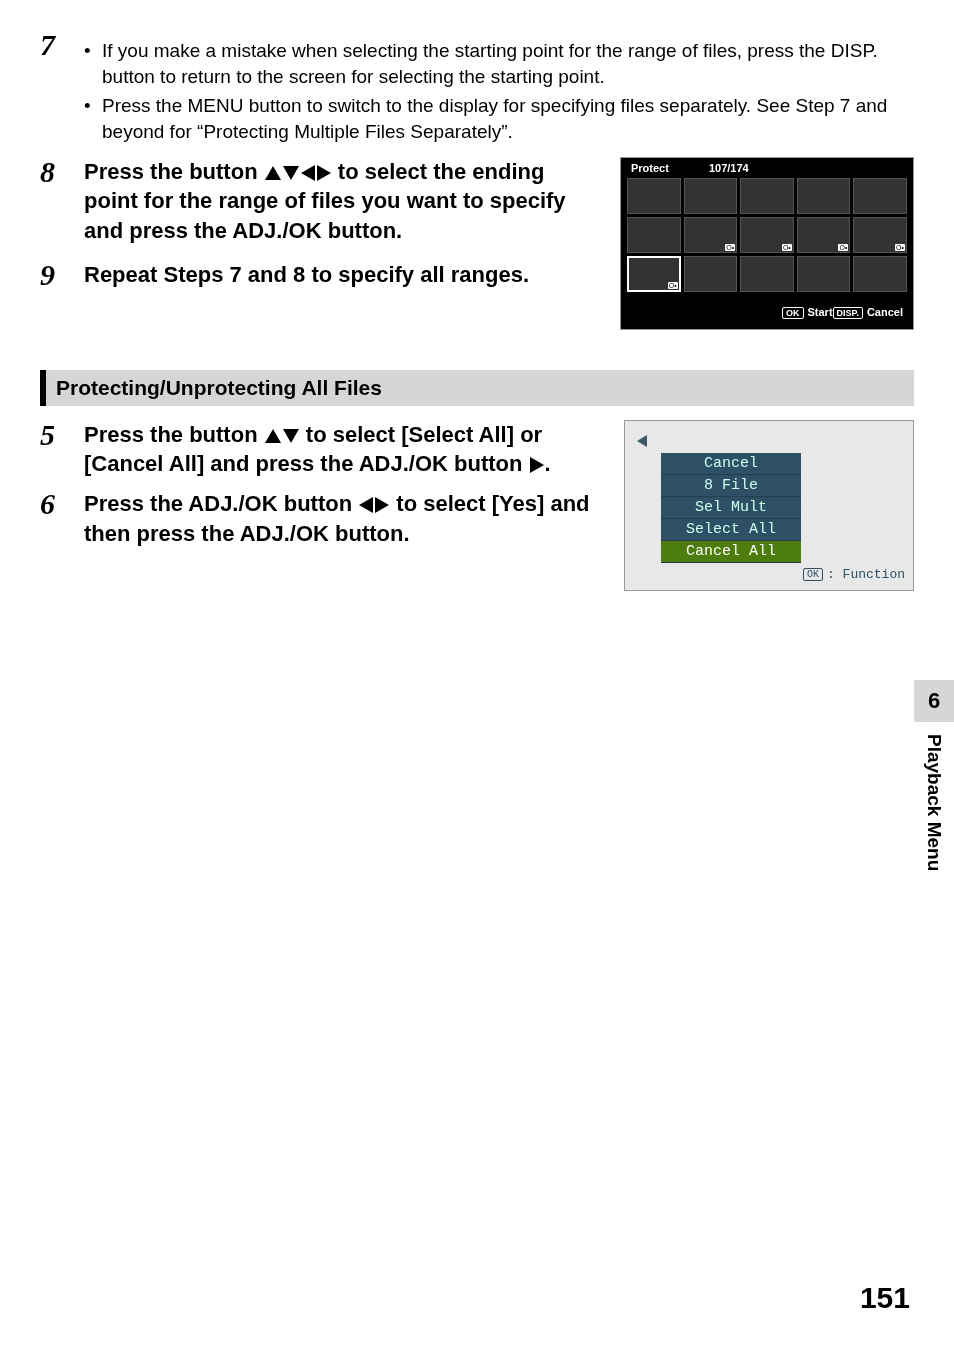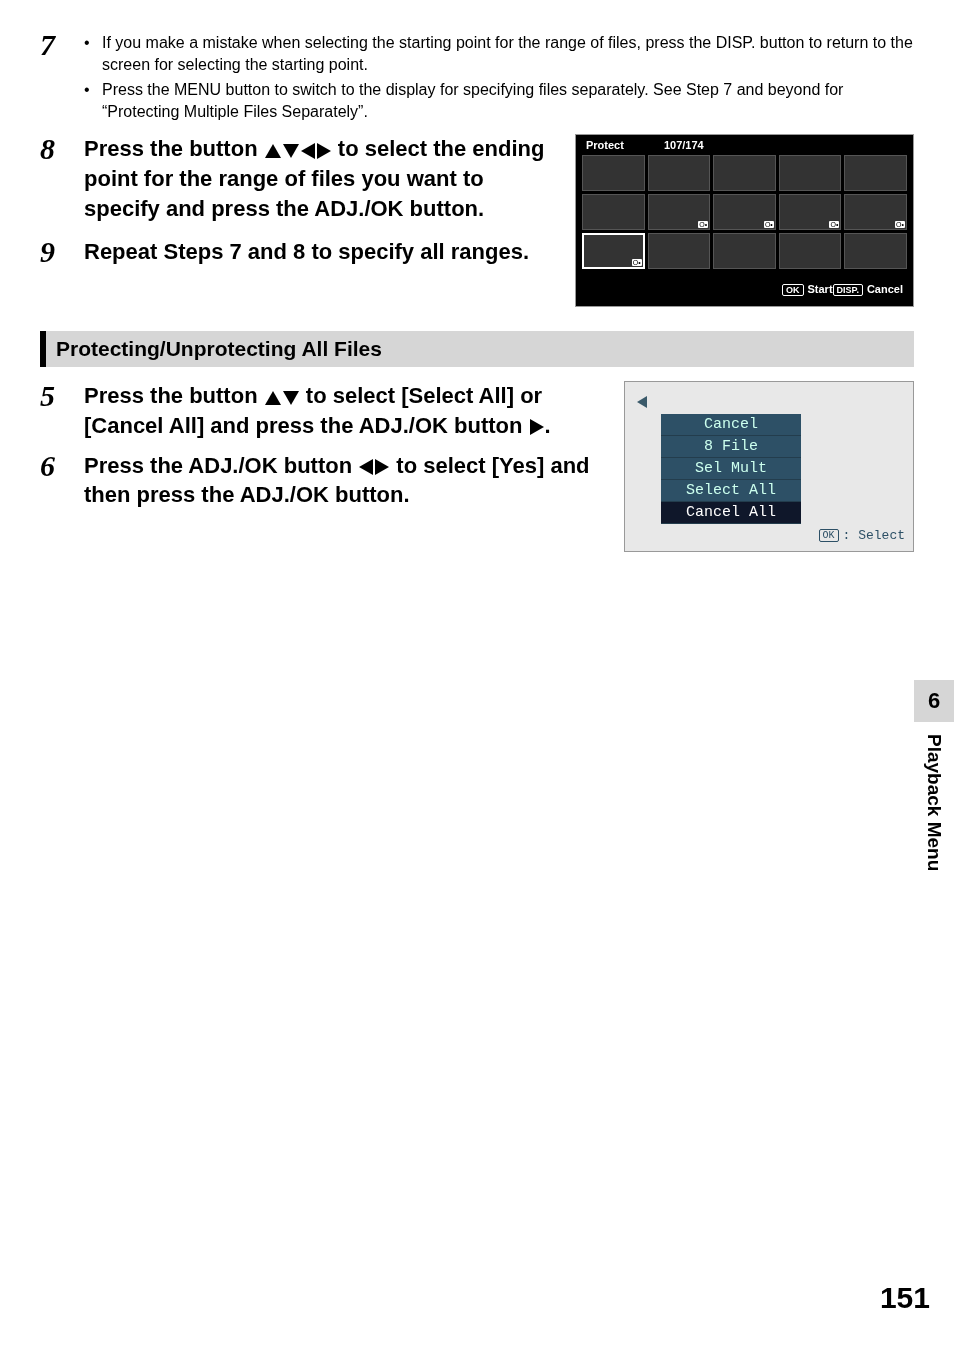--- a/index.html
+++ b/index.html
@@ -1,54 +1,54 @@
 <!DOCTYPE html>
 <html><head>
 <meta charset="utf-8">
 <style>
   html,body{margin:0;padding:0;background:#fff;font-family:Arial,Helvetica,sans-serif;color:#000}
   .page{position:relative;width:954px;height:1345px;box-sizing:border-box;padding:30px 40px 0 40px}
   .step{display:flex;align-items:flex-start}
   .num{font-family:Georgia,'Times New Roman',serif;font-style:italic;font-weight:bold;font-size:30px;width:44px;flex:0 0 44px;line-height:1}
   .step-body{flex:1}
   .h{font-weight:bold;font-size:22px;line-height:1.35}
-  .bullets{margin:2px 0 12px 0;padding:0;list-style:none;font-size:16px;line-height:1.35}
+  .bullets{margin:8px 0 12px 0;padding:0;list-style:none;font-size:19px;line-height:1.35}
   .bullets li{position:relative;padding-left:18px;margin-bottom:4px}
   .bullets li::before{content:"•";position:absolute;left:0;top:0}
   .row{display:flex;align-items:flex-start;gap:18px}
   .row .left{flex:1}
   .ic{display:inline-block;vertical-align:middle}
   .tri-up{width:0;height:0;border-left:8px solid transparent;border-right:8px solid transparent;border-bottom:14px solid #000;margin:0 1px}
   .tri-down{width:0;height:0;border-left:8px solid transparent;border-right:8px solid transparent;border-top:14px solid #000;margin:0 1px}
   .tri-left{width:0;height:0;border-top:8px solid transparent;border-bottom:8px solid transparent;border-right:14px solid #000;margin:0 1px}
   .tri-right{width:0;height:0;border-top:8px solid transparent;border-bottom:8px solid transparent;border-left:14px solid #000;margin:0 1px}
-  .section-bar{background:#d6d6d6;border-left:6px solid #000;padding:6px 10px;font-family:Arial,Helvetica,sans-serif;font-weight:bold;font-size:21px;margin:24px 0 14px 0}
+  .section-bar{background:#d6d6d6;border-left:6px solid #000;padding:6px 10px;font-family:Arial,Helvetica,sans-serif;font-weight:bold;font-size:21px;margin:40px 0 14px 0}
   
-  .shot1{width:339px;border:1px solid #999;box-sizing:border-box}
+  .shot1{width:294px;border:1px solid #999;box-sizing:border-box}
   .s1-inner{background:#000;color:#fff;font-size:11px}
   .s1-top{display:flex;justify-content:flex-start;gap:40px;padding:4px 10px;font-weight:bold}
   .s1-grid{display:grid;grid-template-columns:repeat(5,1fr);grid-auto-rows:36px;gap:3px;padding:0 6px 6px 6px}
   .cell{background:#333;border:1px solid #555;position:relative}
   .cell.sel{border:2px solid #fff}
   .prot{position:absolute;right:1px;bottom:1px;background:#fff;color:#000;font-size:7px;padding:0 1px;border-radius:1px}
   .s1-bot{display:flex;justify-content:flex-end;padding:8px 10px 10px 10px;font-size:11px;font-weight:bold;align-items:center}
   .okbox{display:inline-block;border:1px solid #fff;border-radius:2px;padding:0 3px;font-size:9px;margin-right:4px}
   
   .shot2{width:290px;border:1px solid #999;box-sizing:border-box;background:#e8e8e8;padding:8px}
   .s2-arrow{width:0;height:0;border-top:6px solid transparent;border-bottom:6px solid transparent;border-right:10px solid #3a5a6a;margin:6px 0 6px 4px}
   .s2-menu{background:#2d5066;color:#cfe;font-family:"Courier New",monospace;font-size:15px;margin:4px 0 0 28px;width:140px}
   .s2-item{padding:2px 10px;border-bottom:1px solid #233d4d;text-align:center}
-  .s2-item.sel{background:#0f172a;color:#fff}
+  .s2-item.sel{background:#4d7c0f;color:#fff}
   .s2-foot{display:flex;justify-content:flex-end;align-items:center;margin-top:4px;color:#2d5066;font-family:"Courier New",monospace;font-size:13px}
   .s2-ok{display:inline-block;border:1px solid #2d5066;border-radius:2px;padding:0 3px;margin-right:4px;font-size:10px}
   
   .sidetab{position:absolute;right:0;top:680px;display:flex;flex-direction:column;align-items:center}
   .tab-num{background:#d6d6d6;font-weight:bold;font-size:22px;width:40px;text-align:center;padding:8px 0}
   .tab-label{writing-mode:vertical-rl;font-weight:bold;font-size:19px;padding:12px 8px}
-  .pagenum{position:absolute;right:24px;bottom:30px;font-weight:bold;font-size:30px}
+  .pagenum{position:absolute;right:44px;bottom:30px;font-weight:bold;font-size:30px}
 </style>
 </head>
 <body>
 
 <div class="page">
 
   <div class="step">
     <div class="num">7</div>
     <div class="step-body">
       <ul class="bullets">
@@ -151,21 +151,21 @@
       <div class="s2-arrow"></div>
       <div class="s2-menu" id="s2menu">
           <div class="s2-item">Cancel</div>
           <div class="s2-item">8 File</div>
           <div class="s2-item">Sel Mult</div>
           <div class="s2-item">Select All</div>
           <div class="s2-item sel">Cancel All</div>
         </div>
       <div class="s2-foot">
         <span class="s2-ok">OK</span>
-        <span>: Select</span>
+        <span>: Function</span>
       </div>
     </div>
   </div>
 
   <div class="sidetab">
     <div class="tab-num">6</div>
     <div class="tab-label">Playback Menu</div>
   </div>
 
   <div class="pagenum">151</div>

